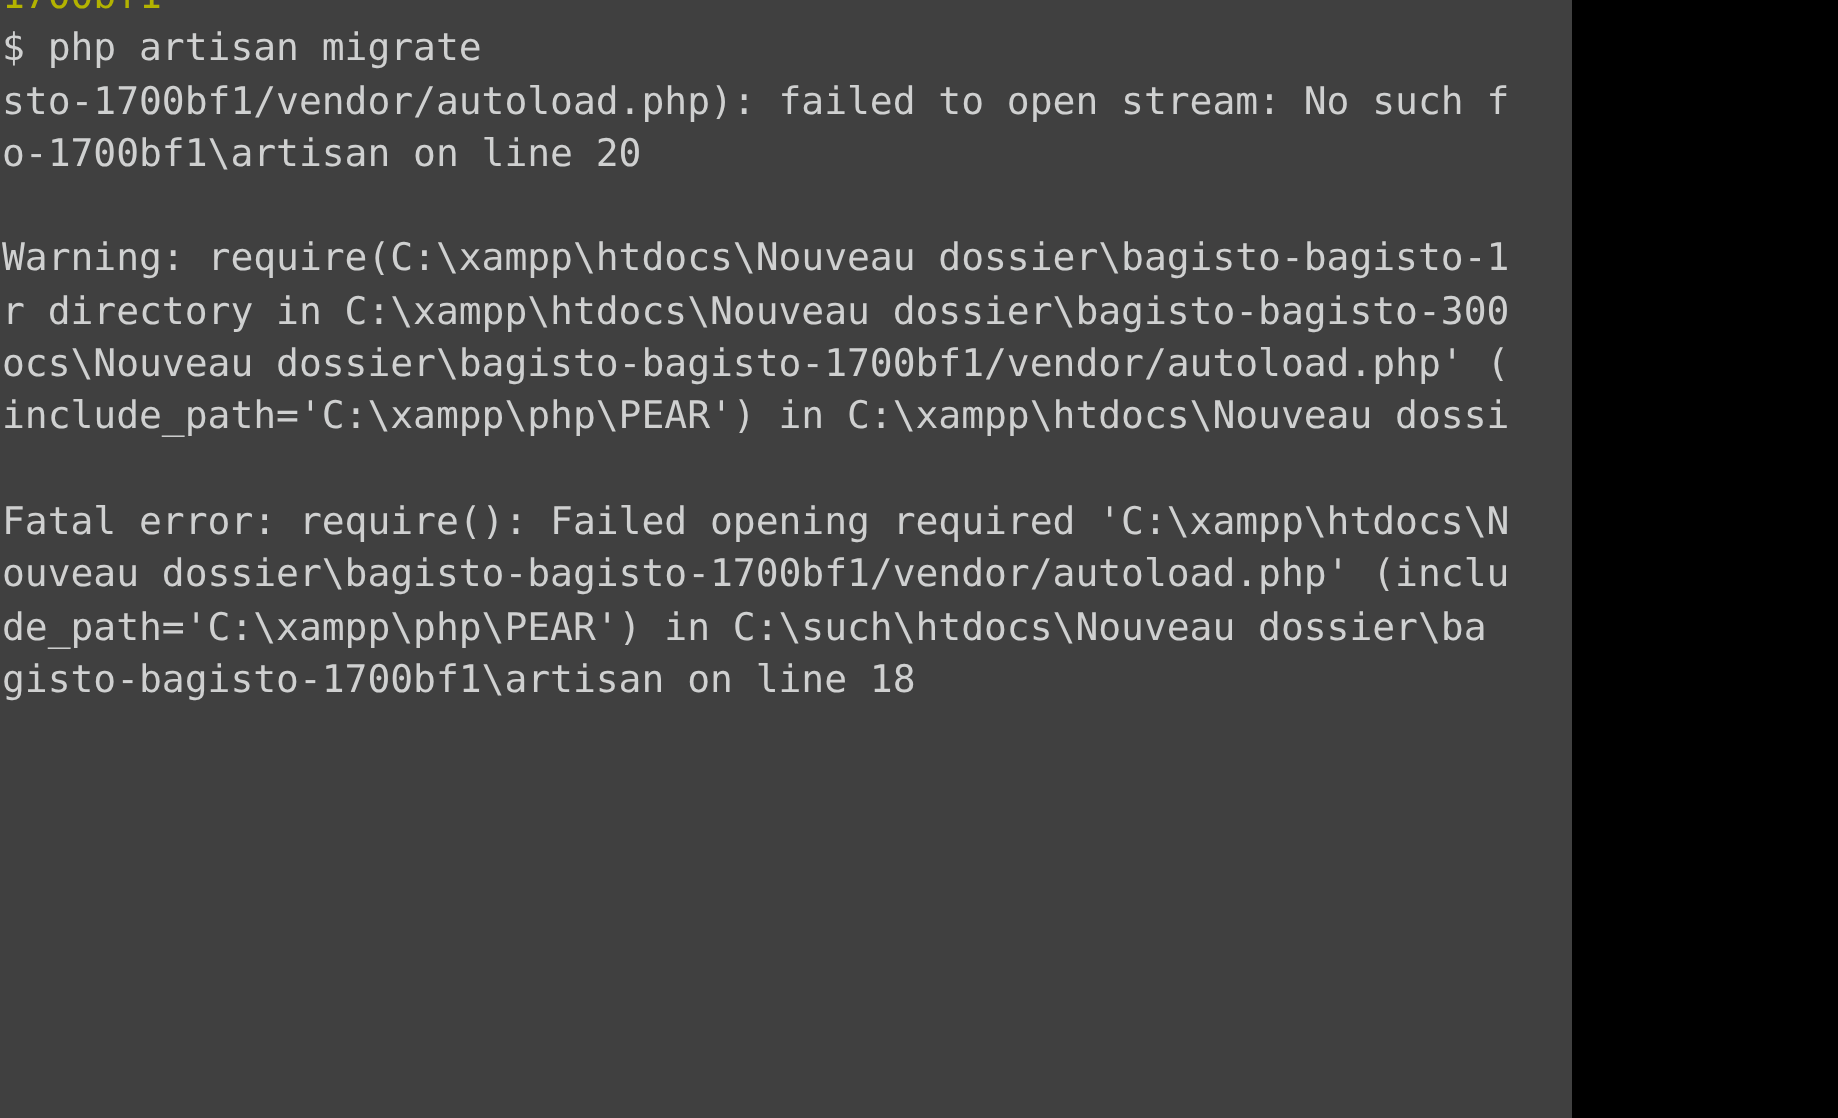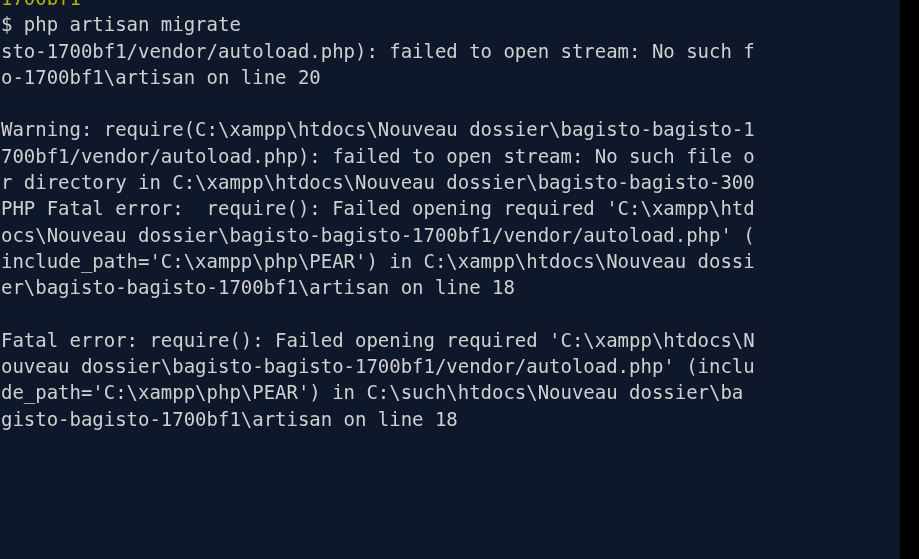--- a/index.html
+++ b/index.html
@@ -9,23 +9,23 @@
     background: #000000;
   }
   body {
     width: 919px;
     height: 559px;
     overflow: hidden;
     font-family: "DejaVu Sans Mono", "Liberation Mono", monospace;
   }
   #terminal {
     position: relative;
-    width: 900px;
+    width: 786px;
     height: 559px;
-    background: #0f172a;
+    background: #404040;
     overflow: hidden;
     box-sizing: border-box;
   }
   
   #screen {
     position: absolute;
     left: 0;
     top: -15px;
     width: 919px;
     padding-left: 1px;
@@ -48,25 +48,22 @@
 <body>
 
 <div id="terminal">
   <div id="screen">
       <span class="line yellow">1700bf1</span>
       <span class="line">$ php artisan migrate</span>
       <span class="line">sto-1700bf1/vendor/autoload.php): failed to open stream: No such f</span>
       <span class="line">o-1700bf1\artisan on line 20</span>
       <span class="line blank"></span>
       <span class="line">Warning: require(C:\xampp\htdocs\Nouveau dossier\bagisto-bagisto-1</span>
-      <span class="line">700bf1/vendor/autoload.php): failed to open stream: No such file o</span>
       <span class="line">r directory in C:\xampp\htdocs\Nouveau dossier\bagisto-bagisto-300</span>
-      <span class="line">PHP Fatal error:  require(): Failed opening required 'C:\xampp\htd</span>
       <span class="line">ocs\Nouveau dossier\bagisto-bagisto-1700bf1/vendor/autoload.php' (</span>
       <span class="line">include_path='C:\xampp\php\PEAR') in C:\xampp\htdocs\Nouveau dossi</span>
-      <span class="line">er\bagisto-bagisto-1700bf1\artisan on line 18</span>
       <span class="line blank"></span>
       <span class="line">Fatal error: require(): Failed opening required 'C:\xampp\htdocs\N</span>
       <span class="line">ouveau dossier\bagisto-bagisto-1700bf1/vendor/autoload.php' (inclu</span>
       <span class="line">de_path='C:\xampp\php\PEAR') in C:\such\htdocs\Nouveau dossier\ba</span>
       <span class="line">gisto-bagisto-1700bf1\artisan on line 18</span>
     </div>
 </div>
 
 </body></html>

